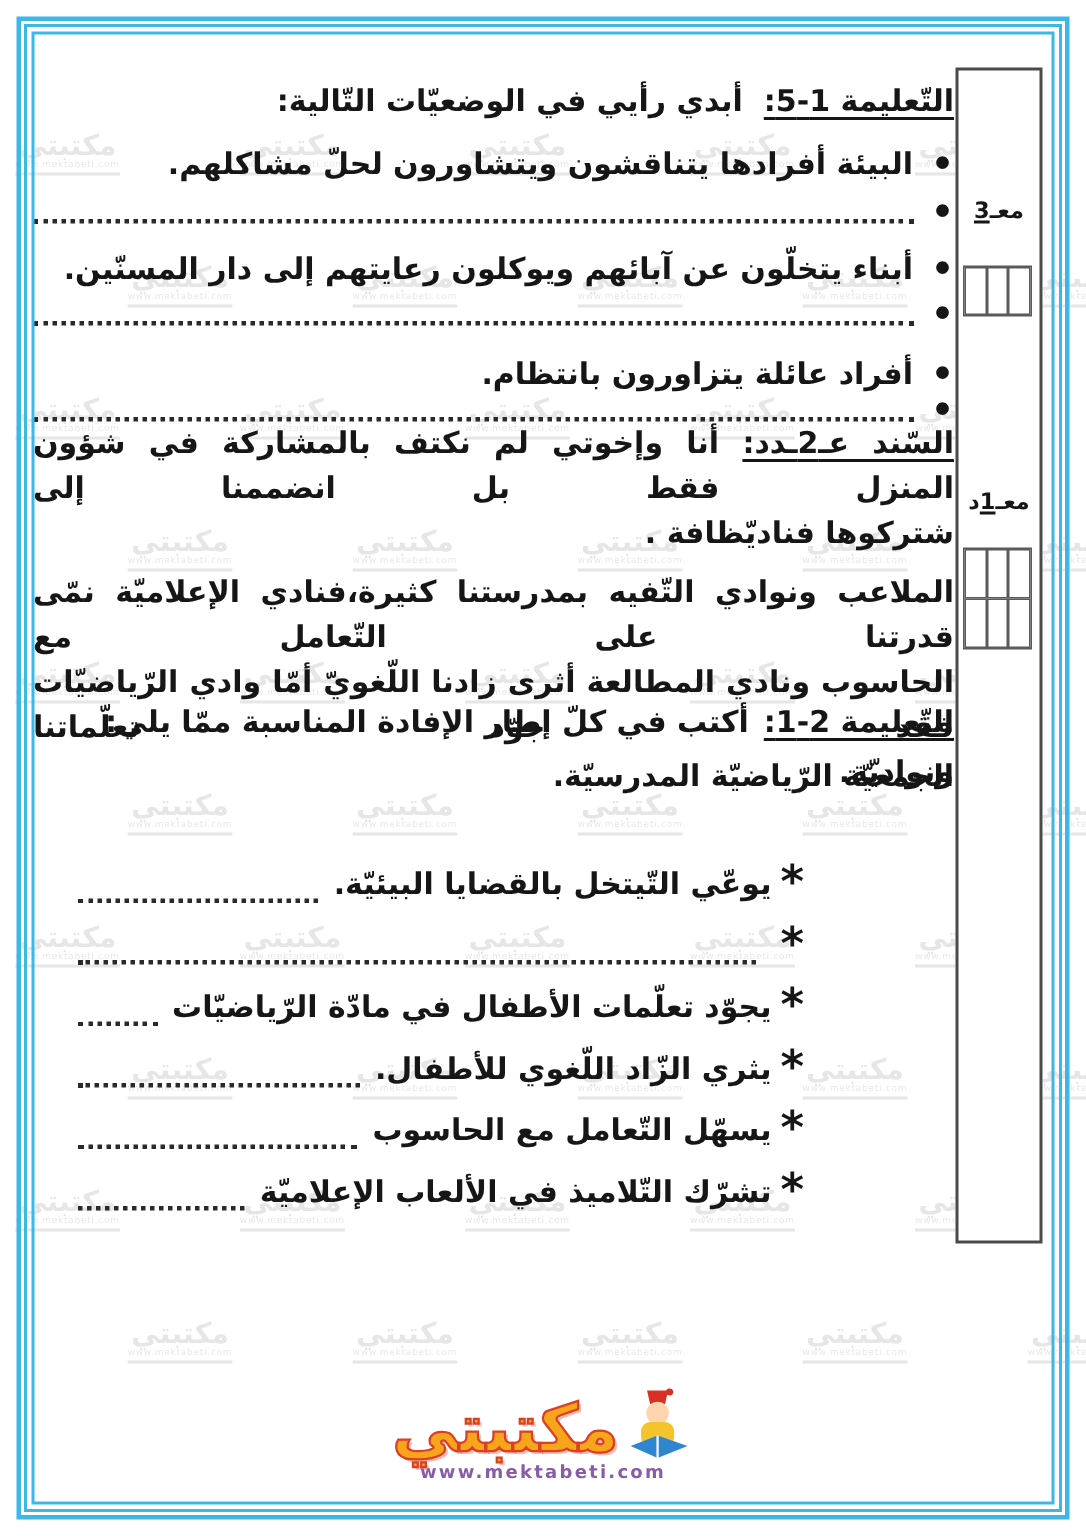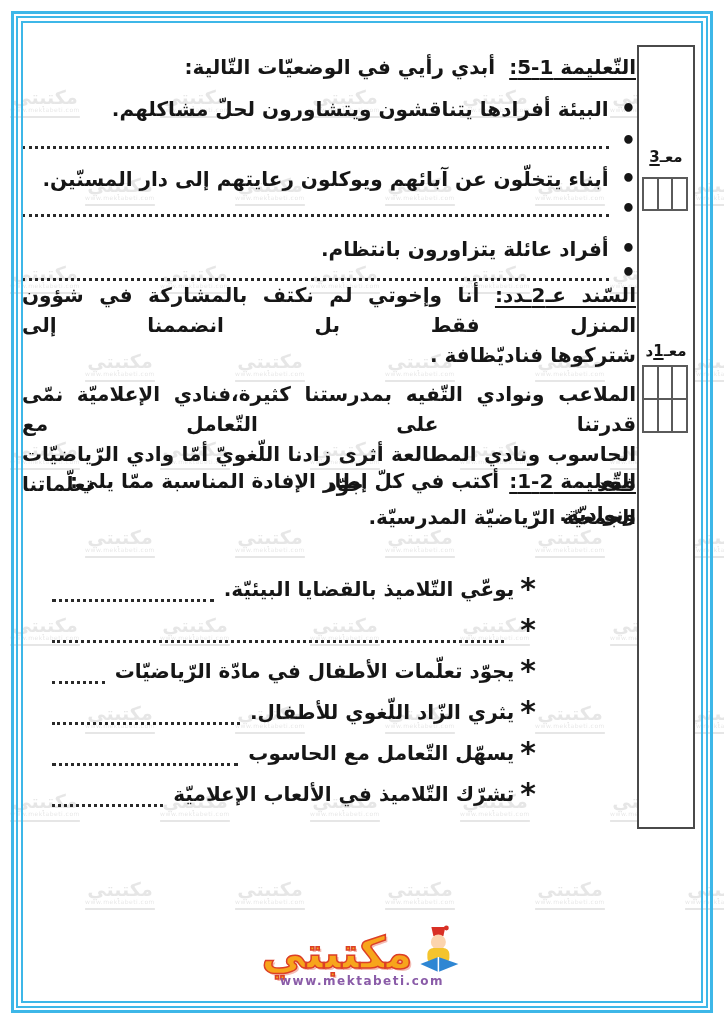--- a/index.html
+++ b/index.html
@@ -28,21 +28,21 @@
   .line{white-space:nowrap;}
   .just{white-space:normal;text-align:justify;text-align-last:justify;}
   .para2{margin-top:9px;}
   .star-row{display:flex;align-items:flex-end;padding-right:100px;height:41px;}
   .star{font-size:30px;line-height:28px;margin-left:6px;align-self:center;}
   .star-text{line-height:28px;align-self:center;}
   .star-row .dots{flex:1;margin-right:10px;margin-left:30px;}
   
   .score-col{position:absolute;top:45px;right:29px;width:54px;height:780px;background:#fff;
              border:2px solid #4a4a4a;z-index:2;direction:rtl;}
-  .score-label{position:absolute;width:100%;text-align:center;font-weight:bold;font-size:15px;margin-top:17px;}
+  .score-label{position:absolute;width:100%;text-align:center;font-weight:bold;font-size:15px;}
   .l1{top:84px;}
   .l2{top:278px;}
   .u-num{text-decoration:underline;text-decoration-thickness:1.5px;text-underline-offset:2px;}
   .score-grid{position:absolute;left:3px;width:44px;display:grid;grid-template-columns:repeat(3,1fr);
               border:1px solid #5a5a5a;background:#fff;}
   .g1{top:130px;height:32px;}
   .g2{top:318px;height:66px;grid-template-rows:repeat(2,1fr);}
   .cell{border:1px solid #5a5a5a;}
   
   .brand{position:absolute;top:924px;left:50%;transform:translateX(-50%);z-index:2;text-align:center;}
@@ -313,21 +313,21 @@
       <span class="u h-label" style="margin-left:10px;">التّعليمة 2-1:</span><span>أكتب في كلّ إطار الإفادة المناسبة ممّا يلي:</span>
     </div>
 
     <div class="abs" style="top:502px;line-height:31px;">
       <div class="line">الجمعيّة الرّياضيّة المدرسيّة.</div>
     </div>
 
     <div class="abs" style="top:568px;">
       <div class="star-row">
         <span class="star">*</span>
-        <span class="star-text">يوعّي التّلاميذ بالقضايا البيئيّة.</span>
+        <span class="star-text">يوعّي التّيتخل بالقضايا البيئيّة.</span>
         <span class="dots"></span>
       </div>
       <div class="star-row">
         <span class="star">*</span>
         <span class="dots"></span>
       </div>
       <div class="star-row">
         <span class="star">*</span>
         <span class="star-text">يجوّد تعلّمات الأطفال في مادّة الرّياضيّات</span>
         <span class="dots"></span>

